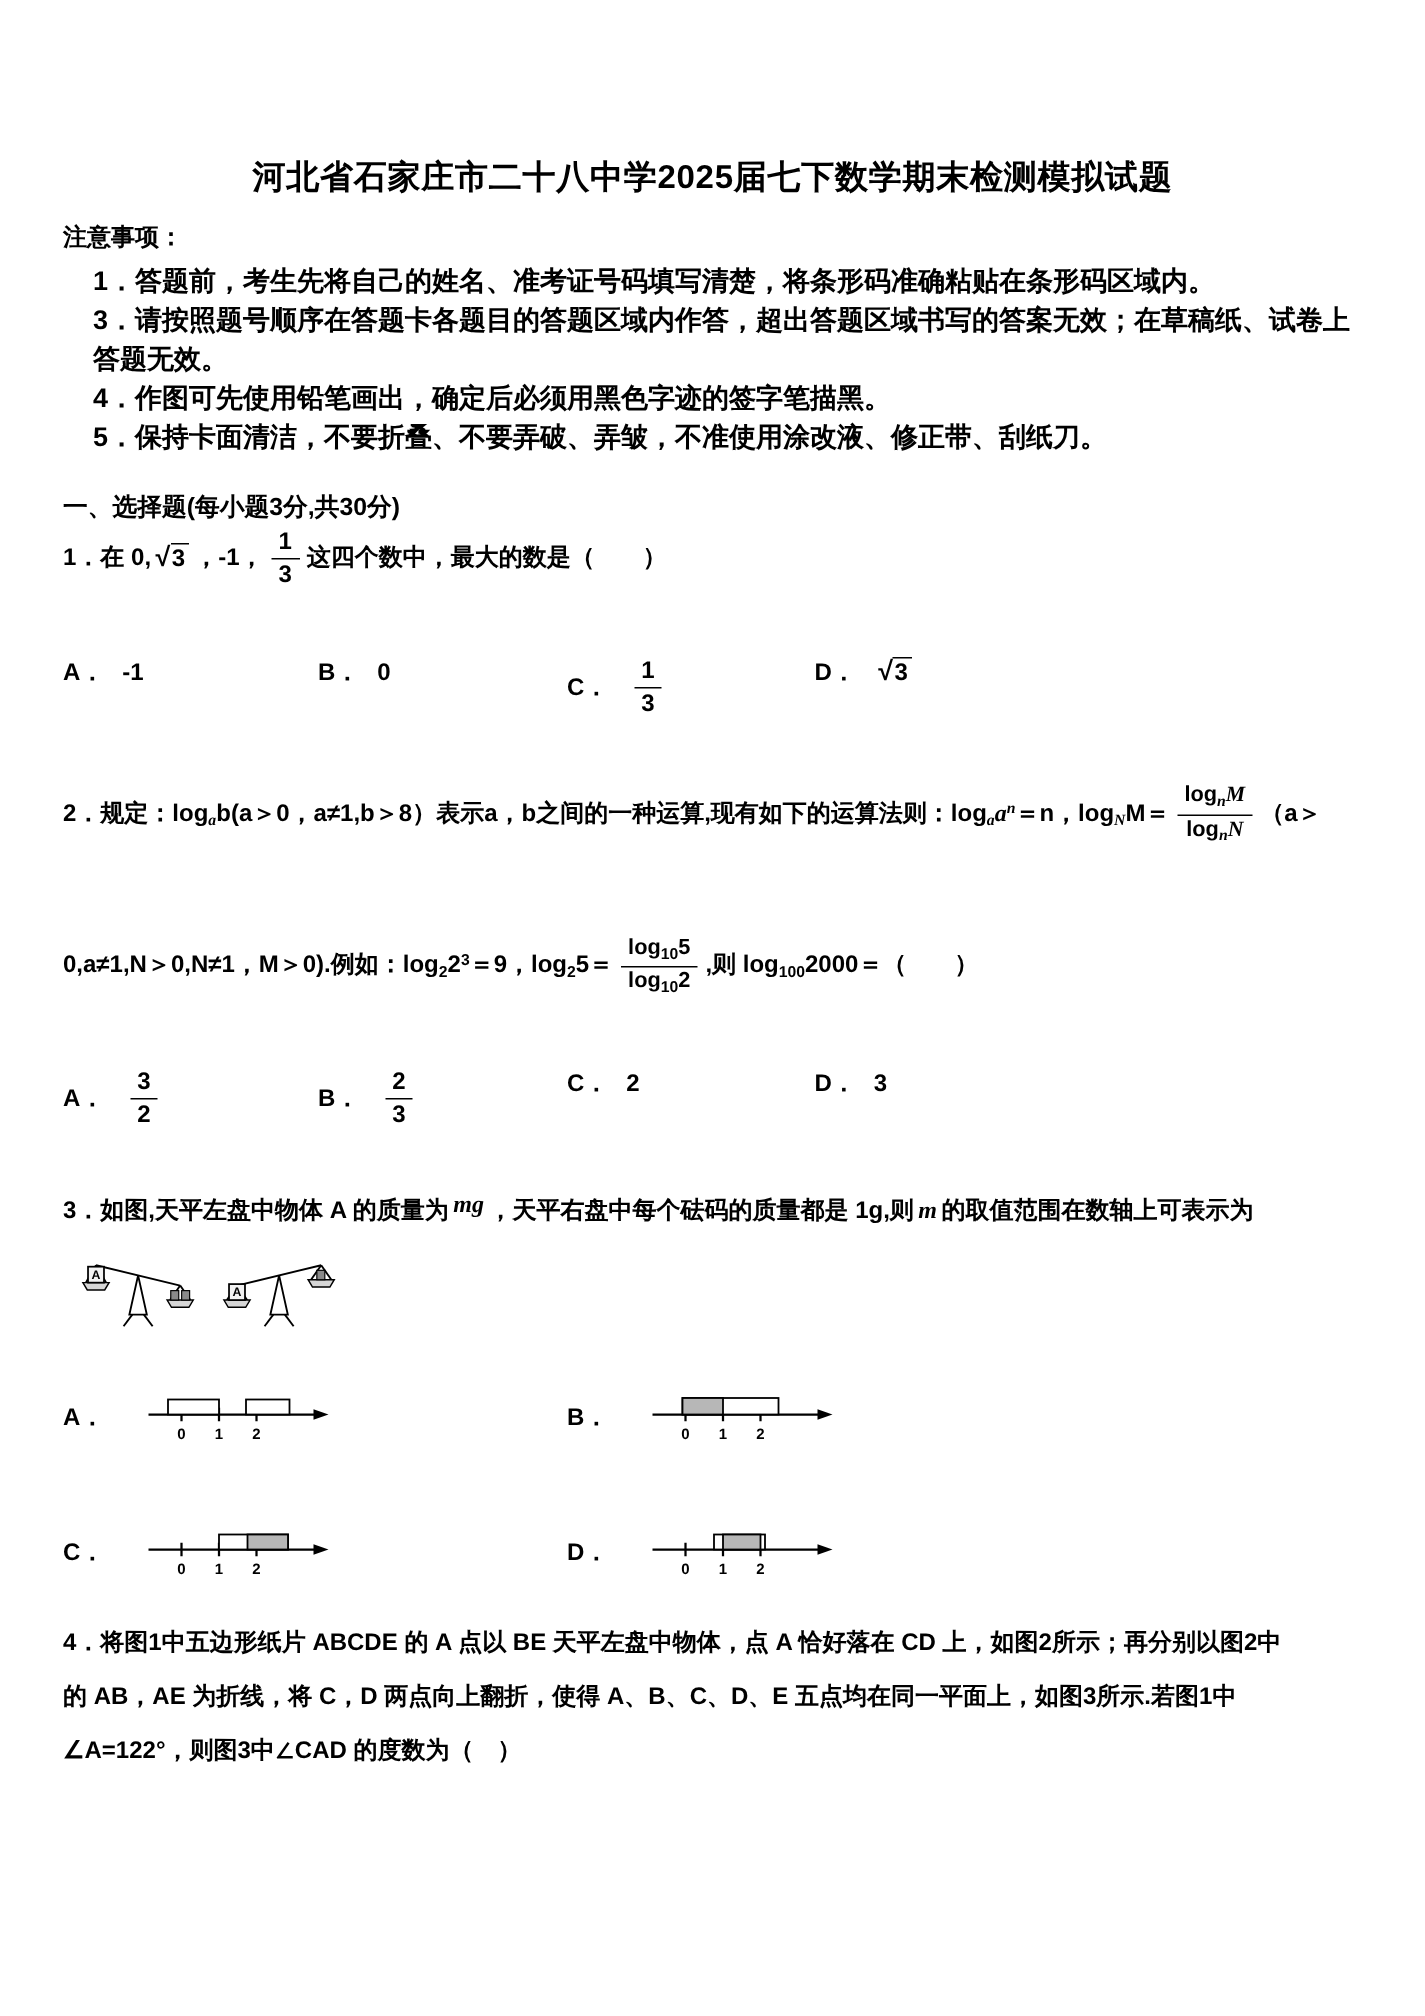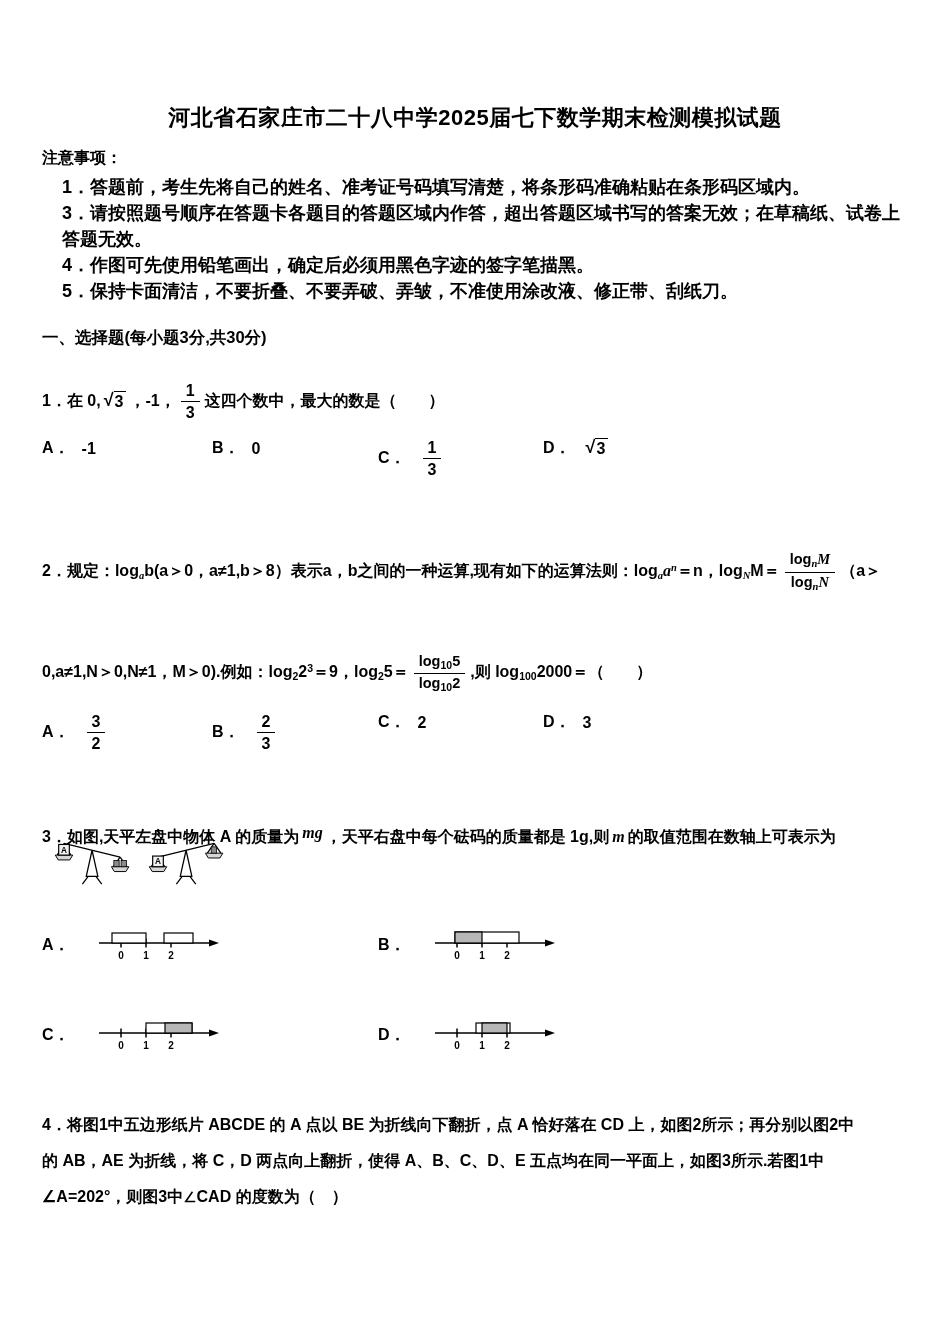--- a/index.html
+++ b/index.html
@@ -10,21 +10,21 @@
   }
   .title {
     position:absolute; top:103px; left:0; width:100%;
     text-align:center; font-size:22px; font-weight:700; letter-spacing:0.5px;
   }
   .notice-head { position:absolute; top:148px; left:42px; font-size:16px; font-weight:700; }
   .notice-list { position:absolute; top:174px; left:62px; width:850px; }
   .notice-item { font-size:18px; font-weight:600; line-height:26px; }
   .section-head { position:absolute; top:327px; left:42px; font-size:16.5px; font-weight:700; }
 
-  .qline { position:absolute; left:42px; width:880px; font-size:16px; font-weight:600; line-height:1.4;margin-top:29px; }
+  .qline { position:absolute; left:42px; width:880px; font-size:16px; font-weight:600; line-height:1.4; }
   .nowrap { white-space:nowrap; width:auto; max-width:905px; }
 
   .frac { display:inline-flex; flex-direction:column; align-items:center; vertical-align:middle; margin:0 5px; }
   .frac .fnum { padding:0 5px 1px; border-bottom:1.6px solid #000; text-align:center; line-height:1.2; }
   .frac .fden { padding:1px 5px 0; text-align:center; line-height:1.2; }
   .logfrac { font-size:14.5px; }
 
   .sqrt { display:inline-flex; align-items:flex-start; margin:0 3px; }
   .rad { font-size:1.12em; line-height:1.05; }
   .radicand { border-top:1.6px solid #000; line-height:1.2; padding:0 3px 0 1px; }
@@ -255,17 +255,17 @@
         </g>
         <rect class="box" x="44" y="6" width="34" height="10"></rect>
         <rect class="boxs" x="50" y="6" width="25" height="10" fill="#b7b7b7"></rect>
         <text class="tick" x="25" y="32">0</text>
         <text class="tick" x="50" y="32">1</text>
         <text class="tick" x="75" y="32">2</text>
       </svg>
       </span>
   </div>
 
-  <p class="qline" style="top:1085px"><span>4．</span><span>将图1中五边形纸片 ABCDE 的 A 点以 BE 为折线向下翻折，点 A 恰好落在 CD 上，如图2所示；再分别以图2中</span></p>
+  <p class="qline" style="top:1085px"><span>4．</span><span>将图1中五边形纸片 ABCDE 的 A 点以 BE 天平左盘中物体，点 A 恰好落在 CD 上，如图2所示；再分别以图2中</span></p>
   <p class="qline" style="top:1121px"><span>的 AB，AE 为折线，将 C，D 两点向上翻折，使得 A、B、C、D、E 五点均在同一平面上，如图3所示.若图1中</span></p>
-  <p class="qline" style="top:1157px"><span>∠A=202°，则图3中∠CAD 的度数为（　）</span></p>
+  <p class="qline" style="top:1157px"><span>∠A=122°，则图3中∠CAD 的度数为（　）</span></p>
 
 </div>
 
 </body></html>

